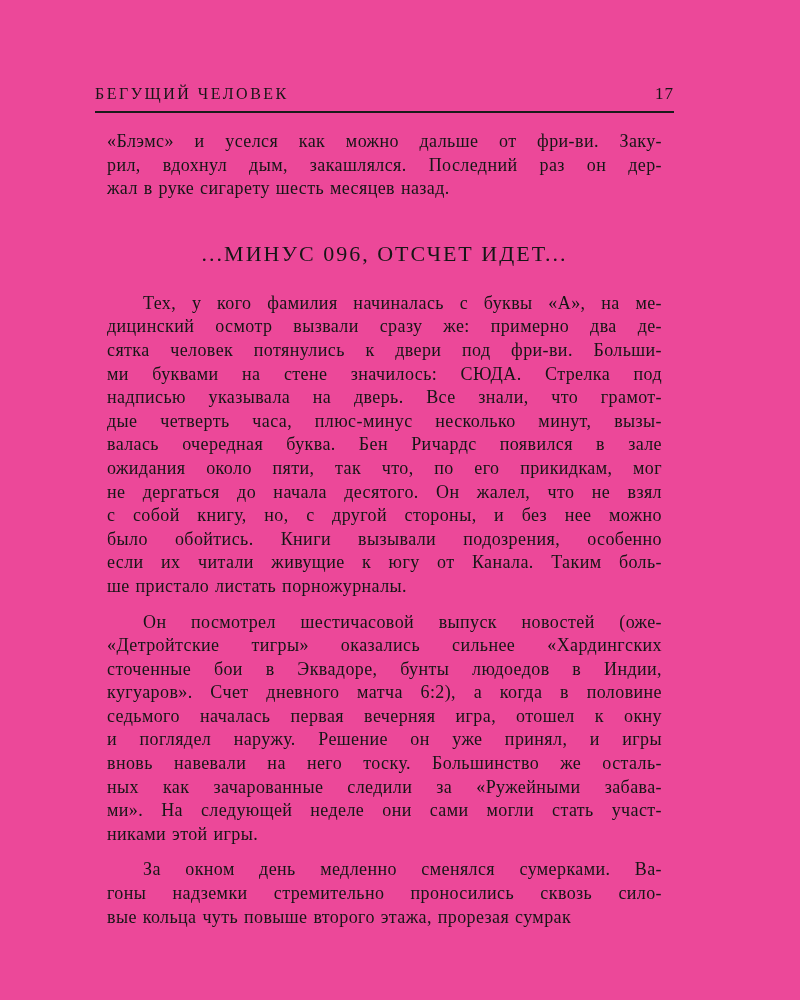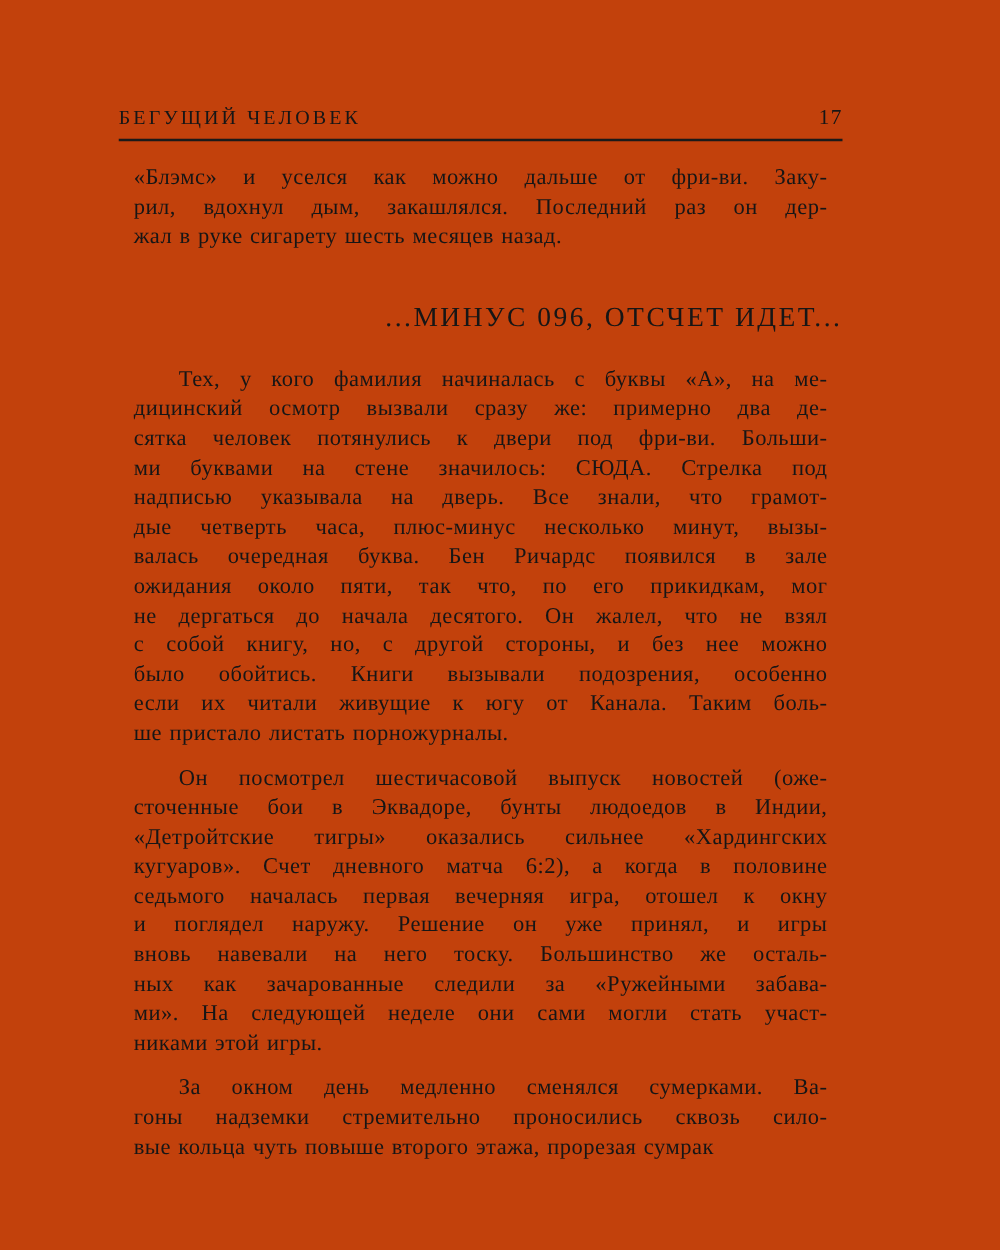--- a/index.html
+++ b/index.html
@@ -4,21 +4,21 @@
 <style>
   html, body {
     margin: 0;
     padding: 0;
     background: #ffffff;
   }
   .page {
     position: relative;
     width: 800px;
     height: 1000px;
-    background: #c2410c;
+    background: #ec4899;
     box-sizing: border-box;
     padding: 84px 126px 0 95px;
     font-family: "Liberation Serif", "DejaVu Serif", serif;
     color: #161616;
     overflow: hidden;
   }
   .running-header {
     display: flex;
     justify-content: space-between;
     align-items: baseline;
@@ -56,21 +56,21 @@
   .line.last {
     text-align: center;
     text-align-last: left;
   }
   .line.indent {
     padding-left: 36px;
   }
   .section-heading {
     font-size: 22px;
     letter-spacing: 2px;
-    text-align: right;
+    text-align: center;
     margin: 40px 0 25px 0;
     font-weight: 400;
   }
 </style>
 </head>
 <body>
 
 <div class="page">
   <div class="running-header">
     <span class="header-title">БЕГУЩИЙ ЧЕЛОВЕК</span>
@@ -94,22 +94,22 @@
         <div class="line">валась очередная буква. Бен Ричардс появился в зале</div>
         <div class="line">ожидания около пяти, так что, по его прикидкам, мог</div>
         <div class="line">не дергаться до начала десятого. Он жалел, что не взял</div>
         <div class="line">с собой книгу, но, с другой стороны, и без нее можно</div>
         <div class="line">было обойтись. Книги вызывали подозрения, особенно</div>
         <div class="line">если их читали живущие к югу от Канала. Таким боль-</div>
         <div class="line last">ше пристало листать порножурналы.</div>
       </div>
       <div class="paragraph">
         <div class="line indent">Он посмотрел шестичасовой выпуск новостей (оже-</div>
+        <div class="line">«Детройтские тигры» оказались сильнее «Хардингских</div>
         <div class="line">сточенные бои в Эквадоре, бунты людоедов в Индии,</div>
-        <div class="line">«Детройтские тигры» оказались сильнее «Хардингских</div>
         <div class="line">кугуаров». Счет дневного матча 6:2), а когда в половине</div>
         <div class="line">седьмого началась первая вечерняя игра, отошел к окну</div>
         <div class="line">и поглядел наружу. Решение он уже принял, и игры</div>
         <div class="line">вновь навевали на него тоску. Большинство же осталь-</div>
         <div class="line">ных как зачарованные следили за «Ружейными забава-</div>
         <div class="line">ми». На следующей неделе они сами могли стать участ-</div>
         <div class="line last">никами этой игры.</div>
       </div>
       <div class="paragraph">
         <div class="line indent">За окном день медленно сменялся сумерками. Ва-</div>

